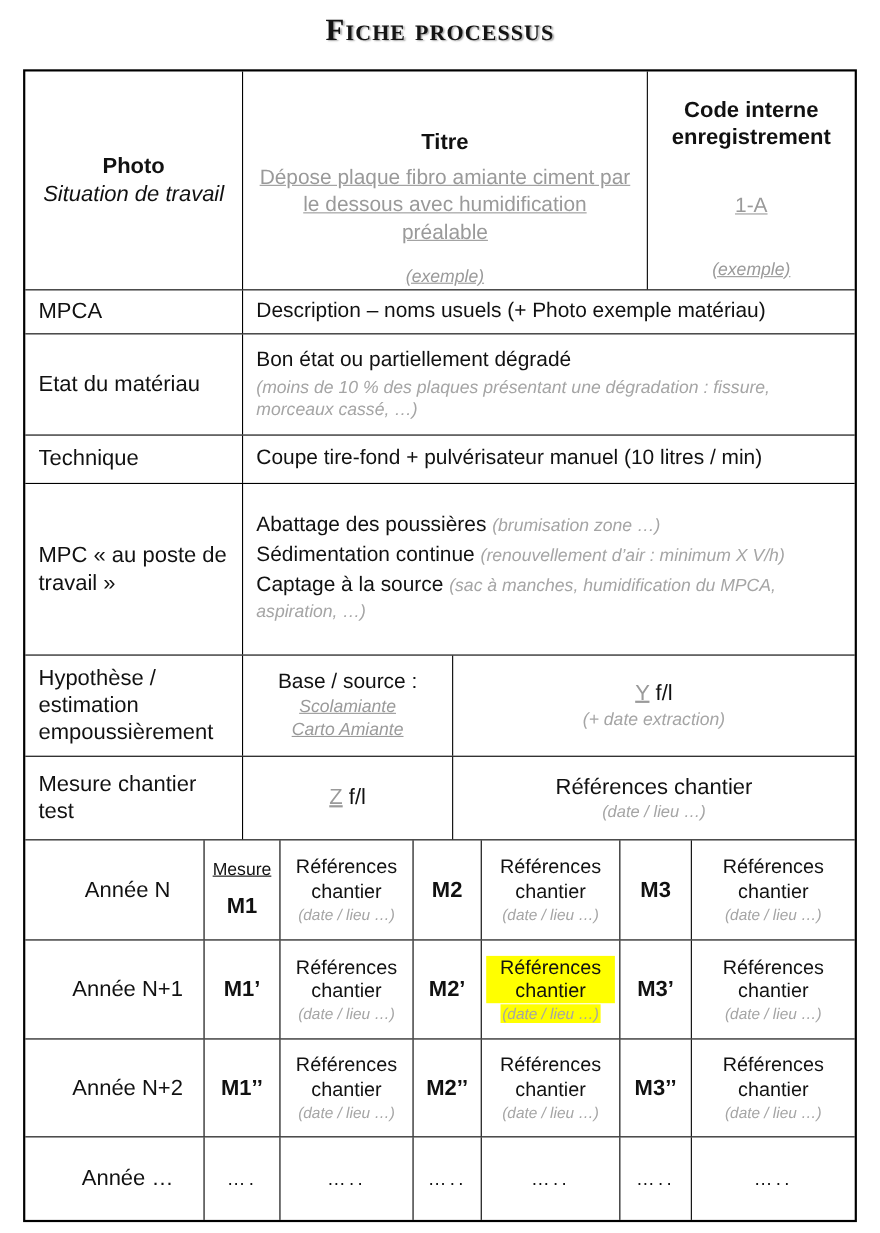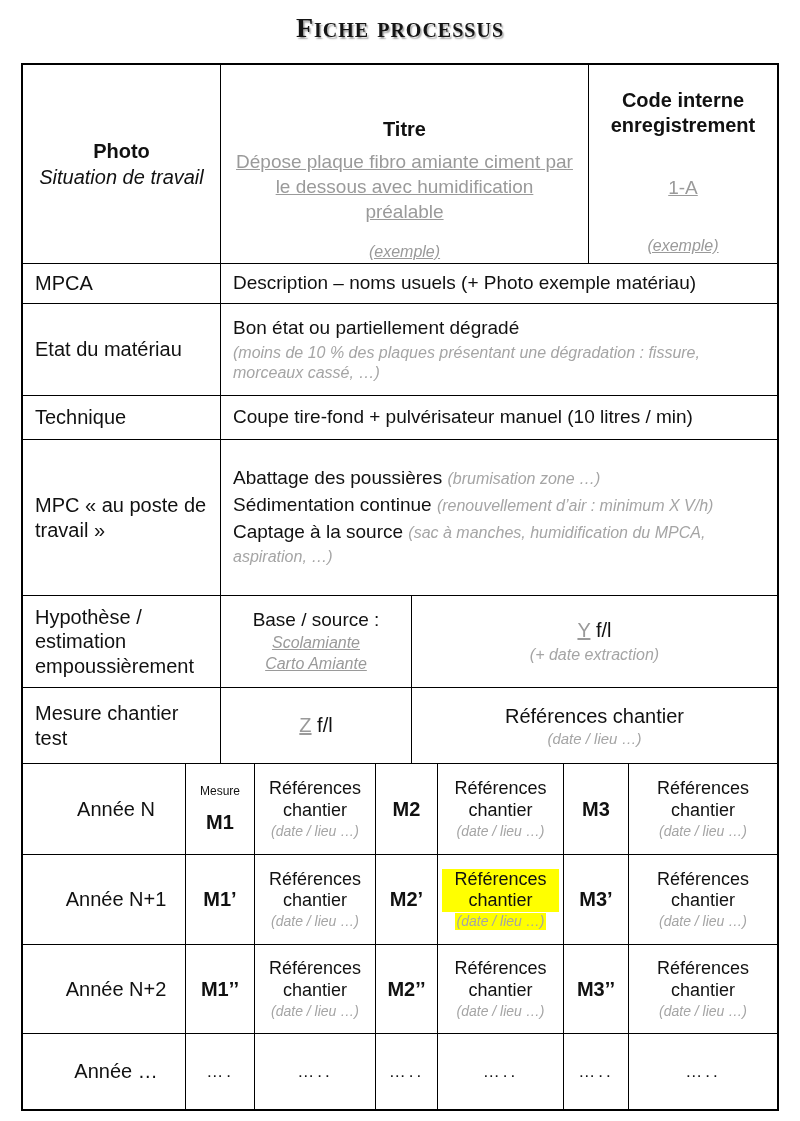--- a/index.html
+++ b/index.html
@@ -77,21 +77,21 @@
 
   .base-cell{line-height:1.3;}
   .base-src{font-size:16px;line-height:1.3;}
   .val-line{font-size:20px;}
   .val-note{margin-top:4px;font-size:16px;font-style:italic;}
   .ref-big{font-size:20px;}
   .ref-big-note{font-size:15px;margin-top:2px;}
 
   .year-label{font-size:20px;padding-left:24px;}
   .m-cell{font-weight:bold;font-size:20px;}
-  .m-caption{font-weight:normal;font-size:12px;margin-bottom:13px;}
+  .m-caption{font-weight:normal;font-size:16px;margin-bottom:13px;text-decoration:underline;}
   .ref-cell{font-size:18px;line-height:1.22;padding:2px 4px;}
   .ref-note{font-size:14px;margin-top:1px;}
   .hl{background:#ffff00;padding:0 2px;}
   .dots{font-size:17px;letter-spacing:3px;}
 </style>
 </head>
 <body>
 
 <div class="sheet">
 

